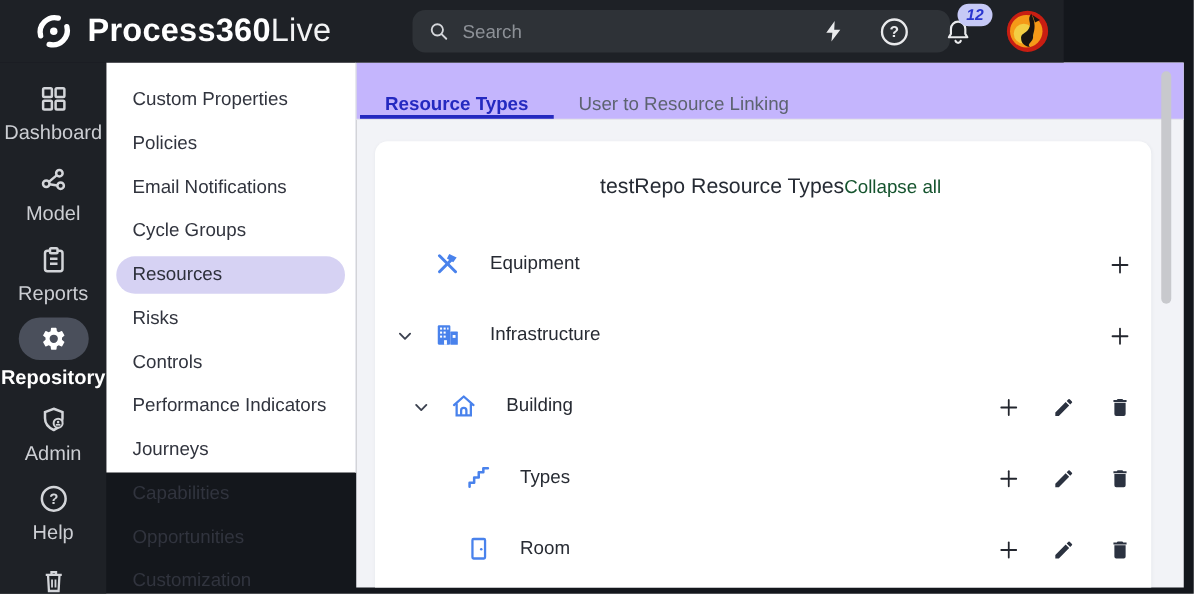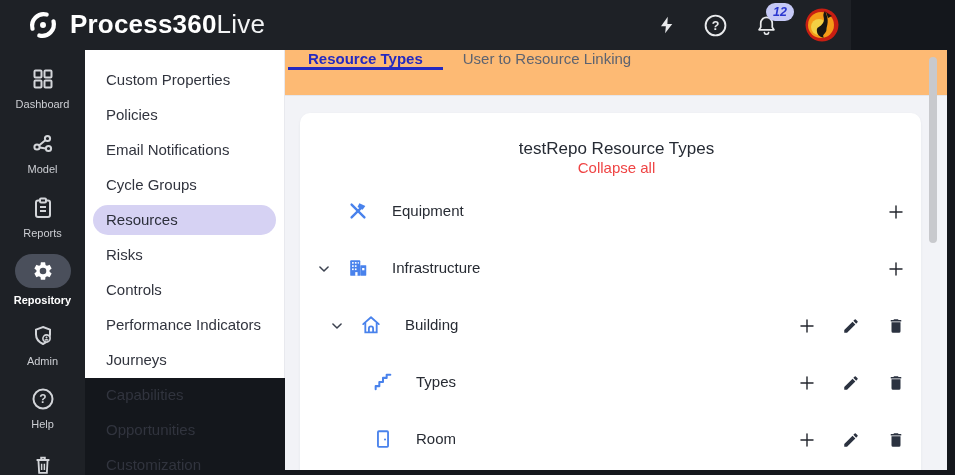--- a/index.html
+++ b/index.html
@@ -18,39 +18,39 @@
   .search input::placeholder { color:#8d9197; }
   .top-right { position:absolute; right:12px; top:0; height:50px; display:flex; align-items:center; gap:27px; }
   .tr-icon { position:relative; cursor:pointer; display:flex; align-items:center; }
   .badge { position:absolute; top:-10px; left:11px; background:#c6c9f6; color:#2a36cf; font-size:12.5px; font-weight:700; padding:1px 7px; border-radius:10px; line-height:16px;font-style:italic; }
   .avatar { width:34px; height:34px; border-radius:50%; overflow:hidden; }
 
   
   .sidebar { position:absolute; left:0; top:50px; width:85px; height:425px; background:#1e2126; z-index:20; }
   .snav-item { position:absolute; left:0; width:85px; text-align:center; cursor:pointer; }
   .snav-icon { height:26px; display:flex; justify-content:center; align-items:center; }
-  .snav-label { margin-top:6px; font-size:11px; color:#ccced3; }
+  .snav-label { margin-top:6px; font-size:16px; color:#ccced3; }
   .snav-item.active .snav-label { color:#ffffff; font-weight:700; }
   .pill { width:56px; height:34px; border-radius:17px; background:#4a4f5b; margin:0 auto; display:flex; align-items:center; justify-content:center; }
 
   
   .submenu { position:absolute; left:85px; top:50px; width:200px; height:328px; background:#ffffff; border-right:1px solid #e8e9ee; z-index:10; }
   .sm-item { position:absolute; left:8px; right:8px; height:30px; line-height:30px; padding-left:13px; font-size:15px; color:#31343e; border-radius:16px; cursor:pointer; white-space:nowrap; }
   .sm-item.active { background:#d6d2f3; color:#2c2f3a; }
 
   
   .main { position:absolute; left:285px; top:50px; width:662px; height:420px; background:#f2f3f7; overflow:hidden; }
-  .tabstrip { position:absolute; left:0; top:0; right:0; height:46px; background:#fdba74; border-bottom:1px solid #e5e6eb; display:flex; align-items:flex-start; padding-left:3px; }
+  .tabstrip { position:absolute; left:0; top:0; right:0; height:46px; background:#c4b5fd; border-bottom:1px solid #e5e6eb; display:flex; align-items:flex-end; padding-left:3px; }
   .tab { display:flex; align-items:center; padding:0 20px; font-size:15px; color:#5d6370; cursor:pointer; border-bottom:3px solid transparent; }
   .tab.active { color:#2429c0; font-weight:700; border-bottom-color:#2429c0; }
 
   .card { position:absolute; left:15px; top:63px; width:621px; height:400px; background:#ffffff; border-radius:10px; box-shadow:0 1px 3px rgba(40,45,60,.06); }
-  .card-head { position:absolute; top:26px; left:34px; right:22px; display:flex; justify-content:center; align-items:center;flex-direction:column; }
+  .card-head { position:absolute; top:26px; left:34px; right:22px; display:flex; justify-content:center; align-items:center; }
   .card-title { font-size:17px; color:#262b34; font-weight:500; }
-  .collapse-link { font-size:15px; color:#ef4444; cursor:pointer; }
+  .collapse-link { font-size:15px; color:#14532d; cursor:pointer; }
 
   .trow { position:absolute; left:0; right:0; height:40px; }
   .chev { position:absolute; top:13px; cursor:pointer; }
   .ticon { position:absolute; top:8px; }
   .tlabel { position:absolute; top:10px; font-size:15px; color:#272b33; }
   .act { position:absolute; top:8px; width:24px; height:24px; display:flex; align-items:center; justify-content:center; cursor:pointer; }
 
   
   .scroll-thumb { position:absolute; left:929px; top:57px; width:8px; height:186px; background:#c8c9cd; border-radius:4px; z-index:40; cursor:pointer; }
 </style>
@@ -58,20 +58,27 @@
 <body>
 
 <div class="topbar">
   <svg class="logo" viewBox="0 0 24 24" fill="none">
     <path d="M4.6 14.6 A 8.2 8.2 0 0 1 14.6 4.6" stroke="#ffffff" stroke-width="3" stroke-linecap="round"></path>
     <path d="M19.4 9.4 A 8.2 8.2 0 0 1 9.4 19.4" stroke="#ffffff" stroke-width="3" stroke-linecap="round"></path>
     <circle cx="12" cy="12" r="2.1" fill="#ffffff"></circle>
   </svg>
   <div class="brand">
     <b>Process360</b><span>Live</span>
+  </div>
+  <div class="search">
+    <svg width="18" height="18" viewBox="0 0 24 24" fill="none">
+      <circle cx="10.5" cy="10.5" r="6" stroke="#d4d6da" stroke-width="2"></circle>
+      <line x1="15" y1="15" x2="20" y2="20" stroke="#d4d6da" stroke-width="2" stroke-linecap="round"></line>
+    </svg>
+    <input placeholder="Search" style="">
   </div>
   <div class="top-right">
     <div class="tr-icon">
       <svg width="18" height="22" viewBox="0 0 24 24">
           <polygon points="13,1 4,13.5 10.5,13.5 9.5,23 19,10.5 12.5,10.5" fill="#e9eaec"></polygon>
         </svg>
     </div>
     <div class="tr-icon">
       <svg width="25" height="25" viewBox="0 0 24 24" fill="none">
         <circle cx="12" cy="12" r="9.5" stroke="#e9eaec" stroke-width="1.8"></circle>

